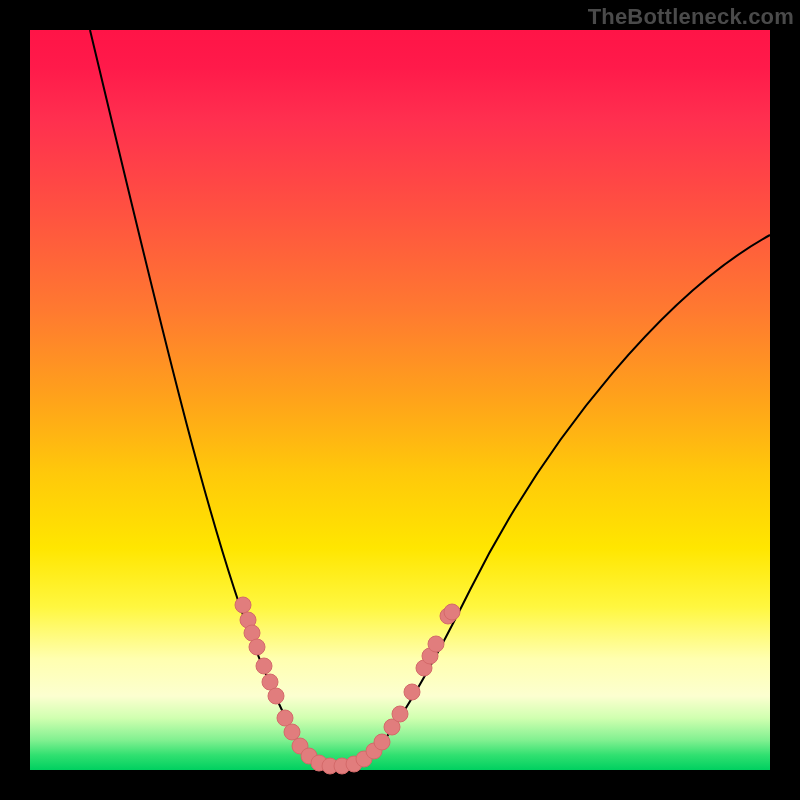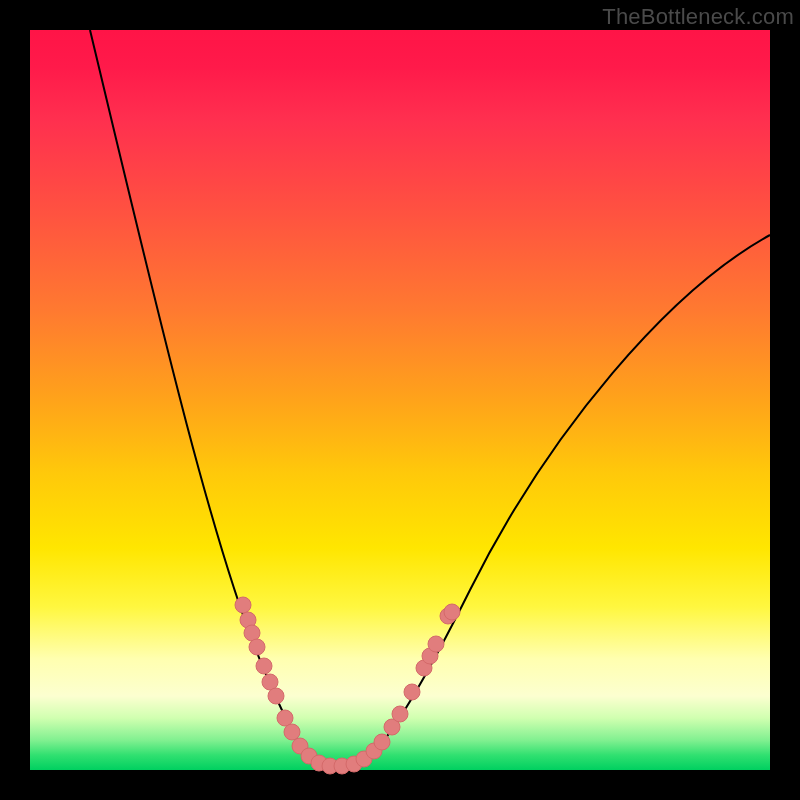--- a/index.html
+++ b/index.html
@@ -44,21 +44,21 @@
       #30e070 98%,
       #00d060 100%
     );
   }
   .watermark {
     position: absolute;
     top: 4px;
     right: 6px;
     color: #4a4a4a;
     font-size: 22px;
-    font-weight: 400;
+    font-weight: 700;
     letter-spacing: 0.2px;
     user-select: none;
   }
   svg.curves {
     position: absolute;
     left: 0;
     top: 0;
     width: 740px;
     height: 740px;
     overflow: visible;

